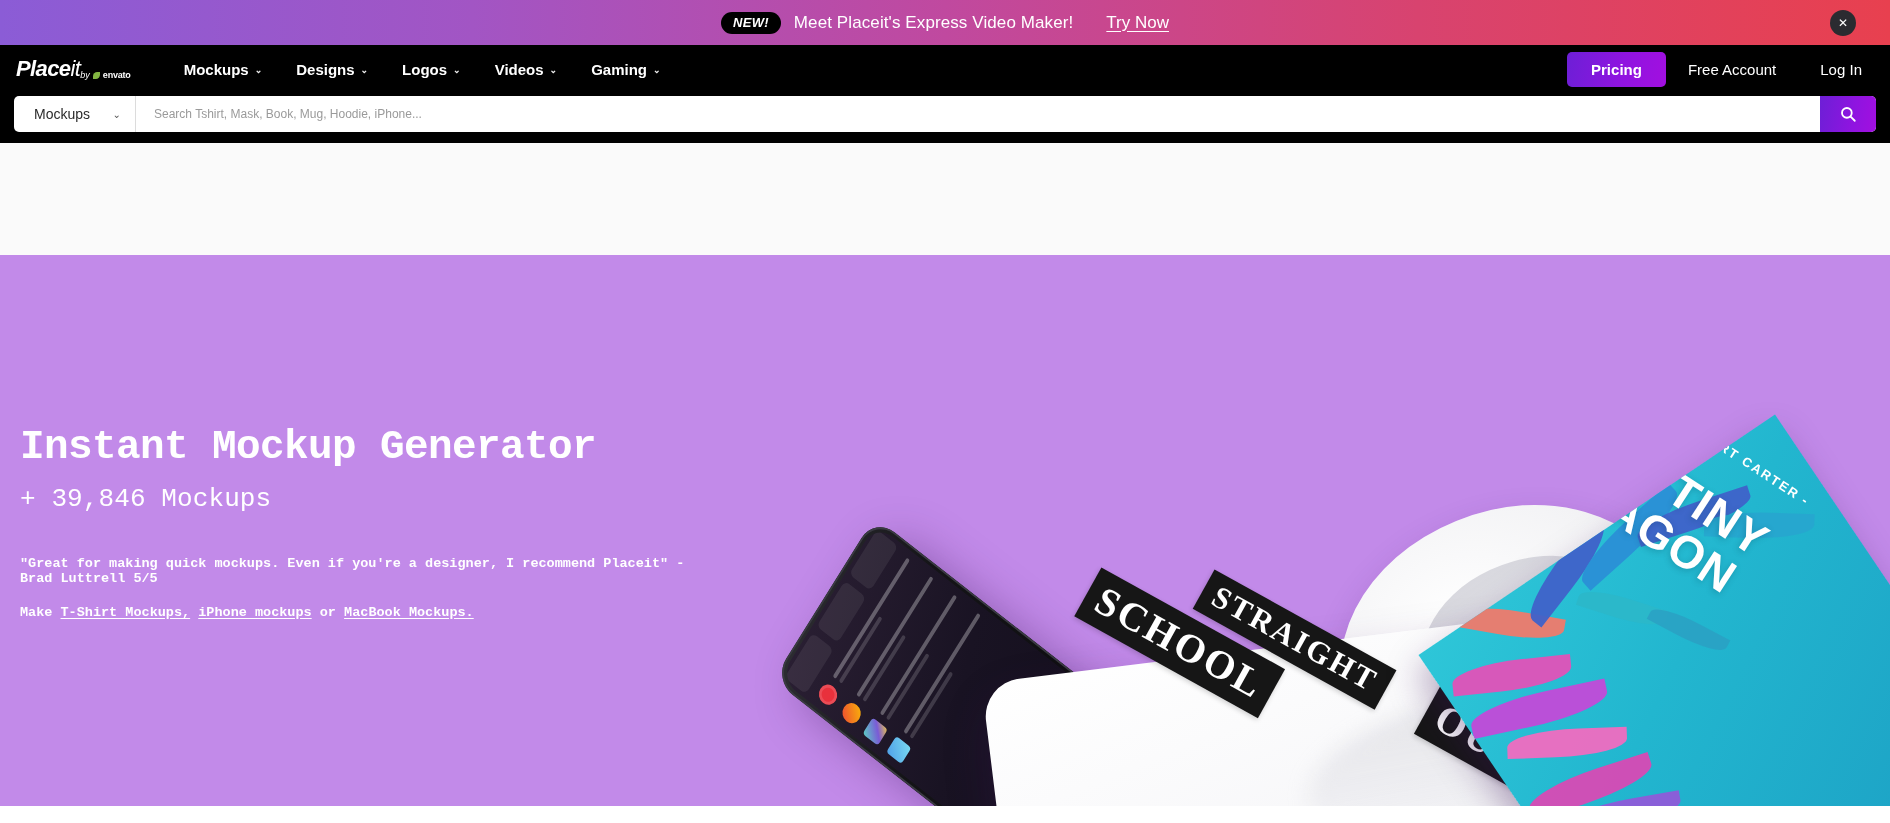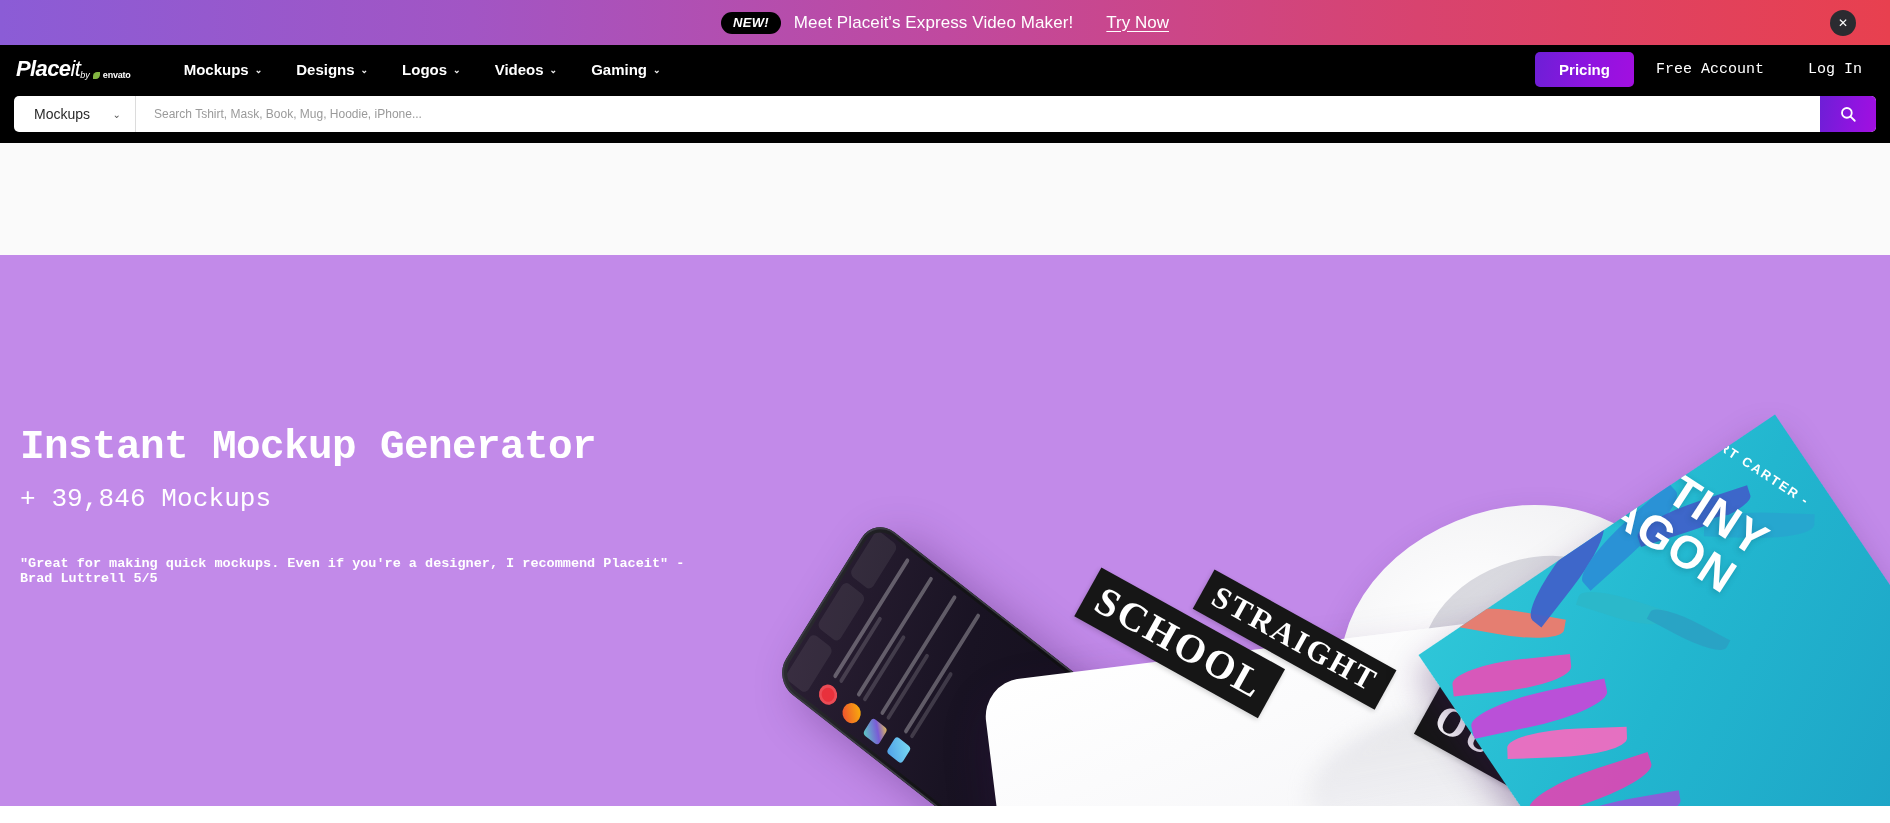--- a/index.html
+++ b/index.html
@@ -72,21 +72,21 @@
 
   .nav-right { margin-left: auto; display: flex; align-items: center; gap: 0; padding-left: 48px; }
   .btn-pricing {
     background: linear-gradient(100deg, #6d1fd6 0%, #8f14e0 55%, #a20fe0 100%);
     color: #fff; font-size: 15px; font-weight: 600;
     padding: 9px 24px; border-radius: 5px; border: none; cursor: pointer;
     font-family: inherit;
   }
   .nav-link {
     color: #fff; font-size: 15px; font-weight: 500;
-    padding: 0 22px; cursor: pointer; white-space: nowrap; font-family: Liberation Mono, monospace;
+    padding: 0 22px; cursor: pointer; white-space: nowrap;
   }
   .nav-link:last-child { padding-right: 8px; }
 
   
   .searchwrap {
     height: 50px; background: #000;
     display: flex; align-items: center;
     padding: 0 14px 8px 14px;
   }
   .searchbar {
@@ -318,20 +318,21 @@
   </div>
 
   <div class="gap"></div>
 
   <div class="hero">
 
     <div class="hero-copy">
       <div class="hero-title">Instant Mockup Generator</div>
       <div class="hero-sub">+ 39,846 Mockups</div>
       <div class="hero-quote">"Great for making quick mockups. Even if you're a designer, I recommend Placeit" - Brad Luttrell 5/5</div>
+      <div class="hero-links"><span>Make </span><a>T-Shirt Mockups,</a><span> </span><a>iPhone mockups</a><span> or </span><a>MacBook Mockups.</a></div>
     </div>
 
     <div class="phone">
       <div class="phone-screen">
         <div class="ph-top">
           <div class="ph-tile"></div>
           <div class="ph-tile"></div>
           <div class="ph-tile"></div>
         </div>
         <div class="ph-rows">

